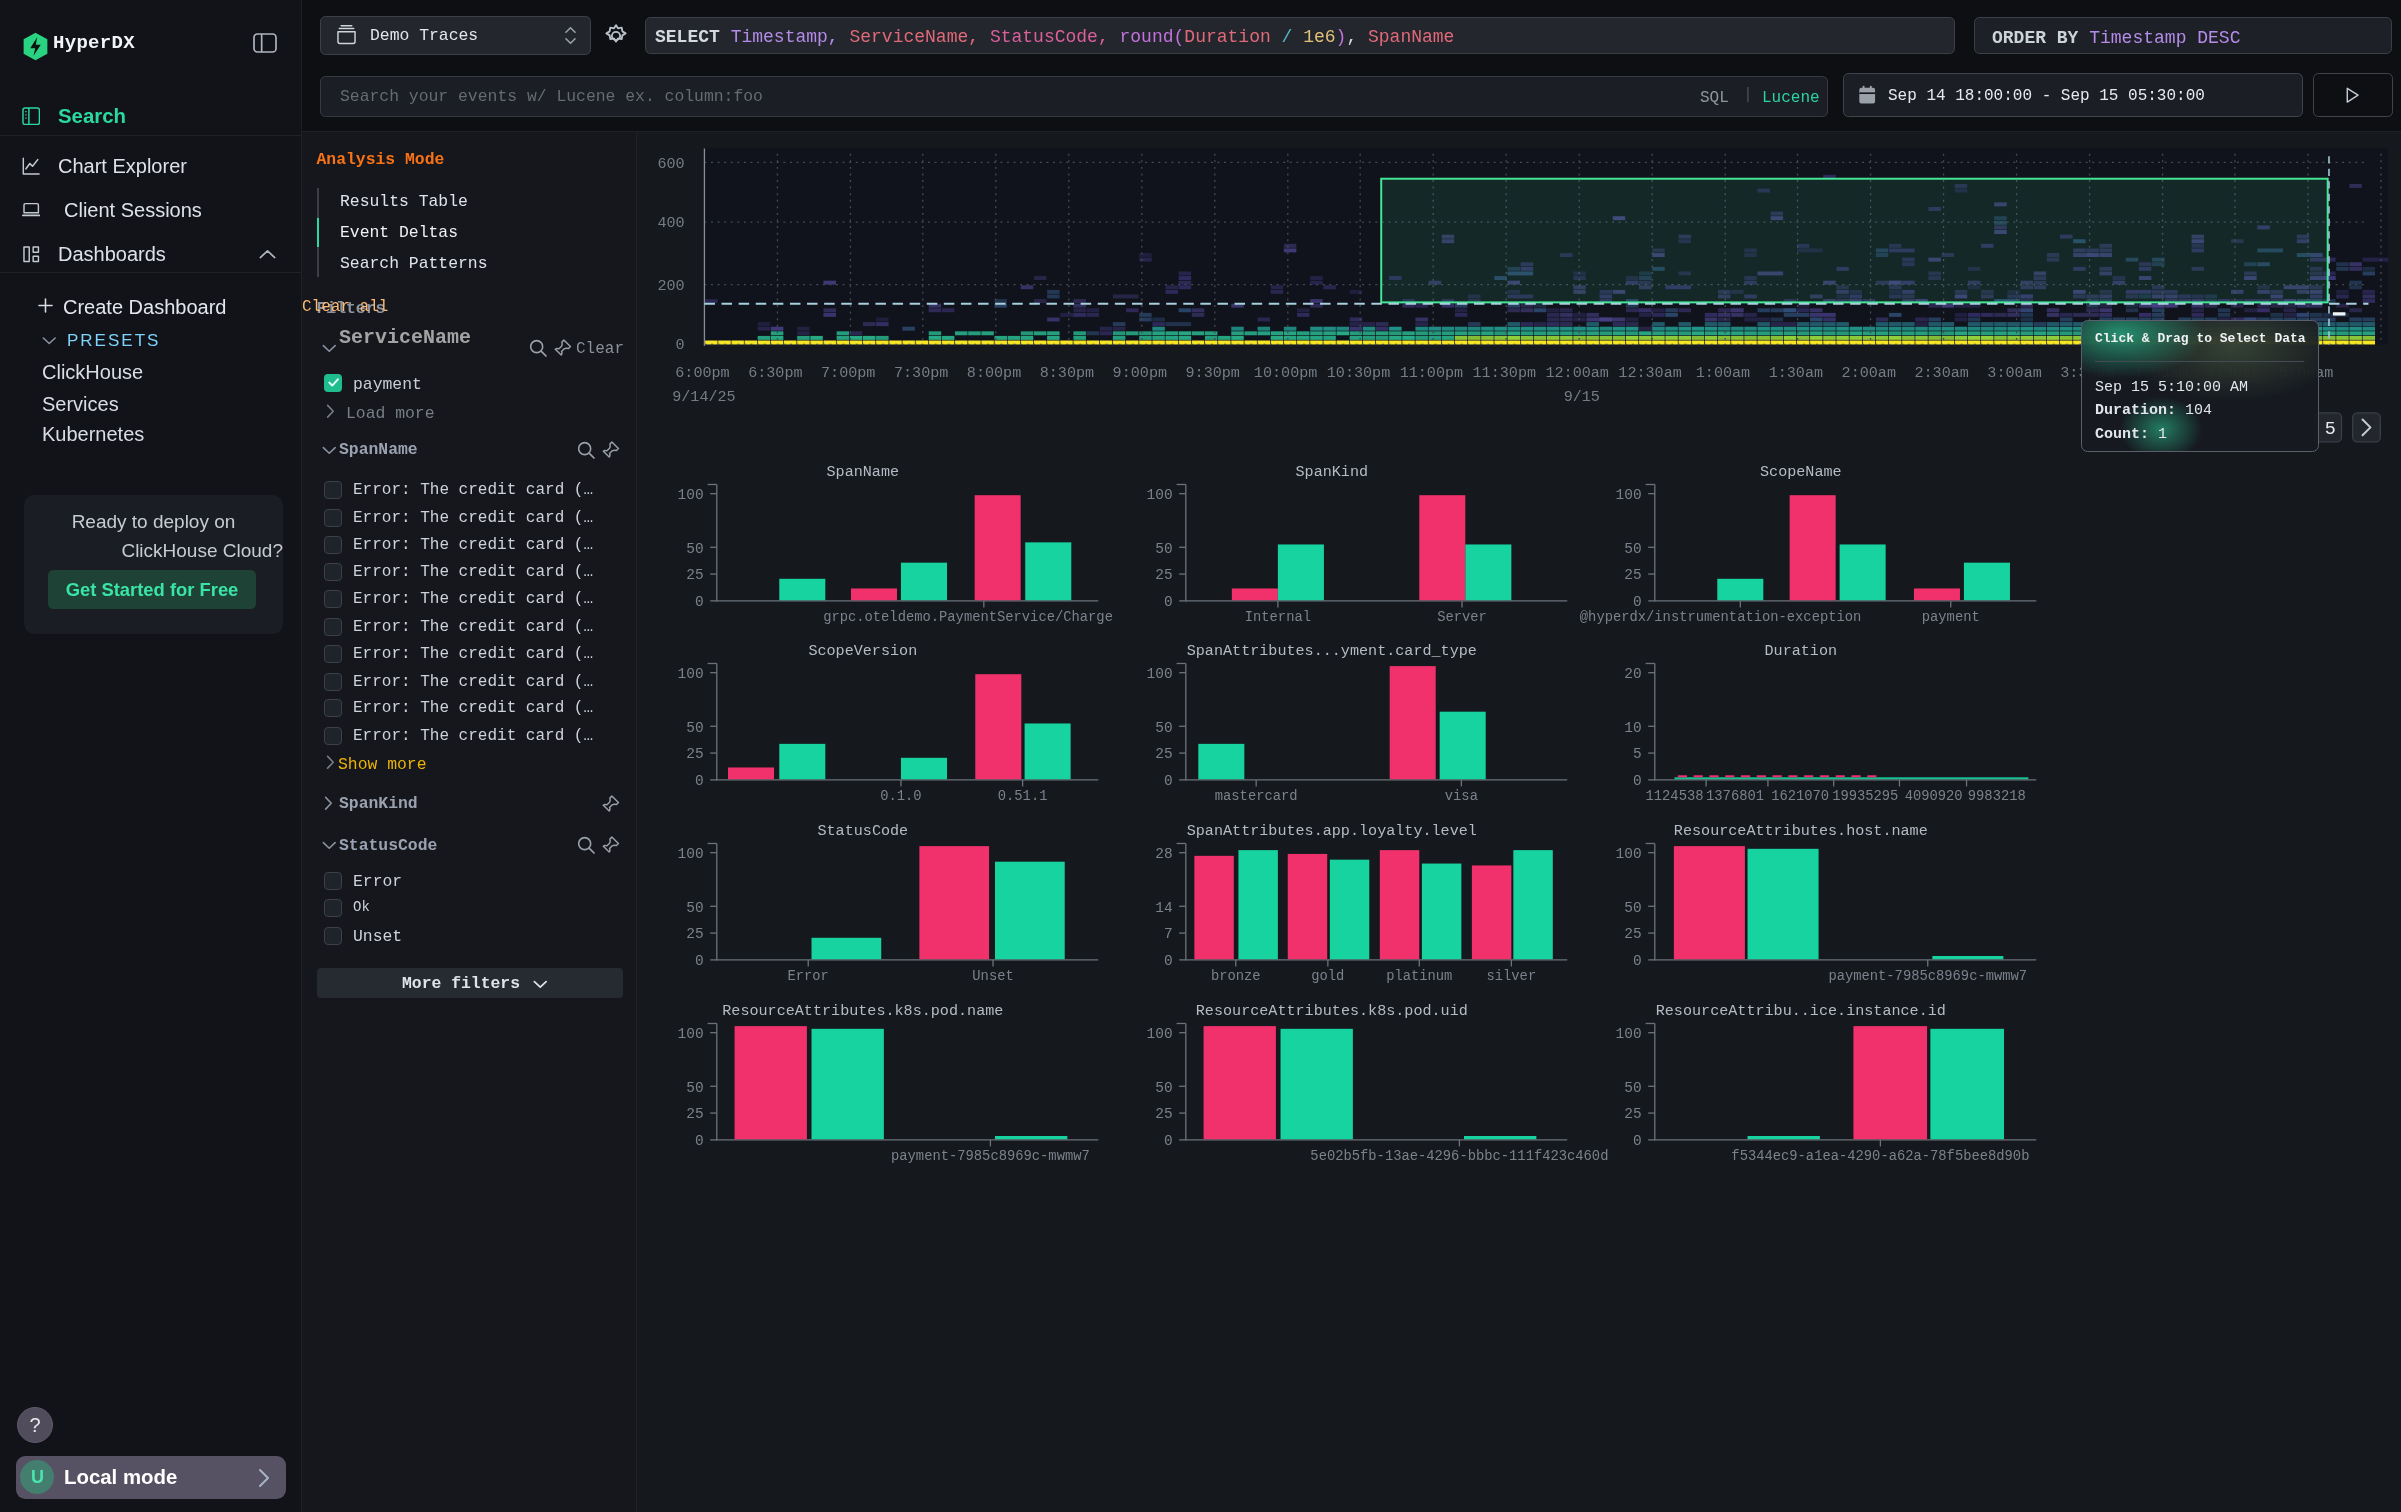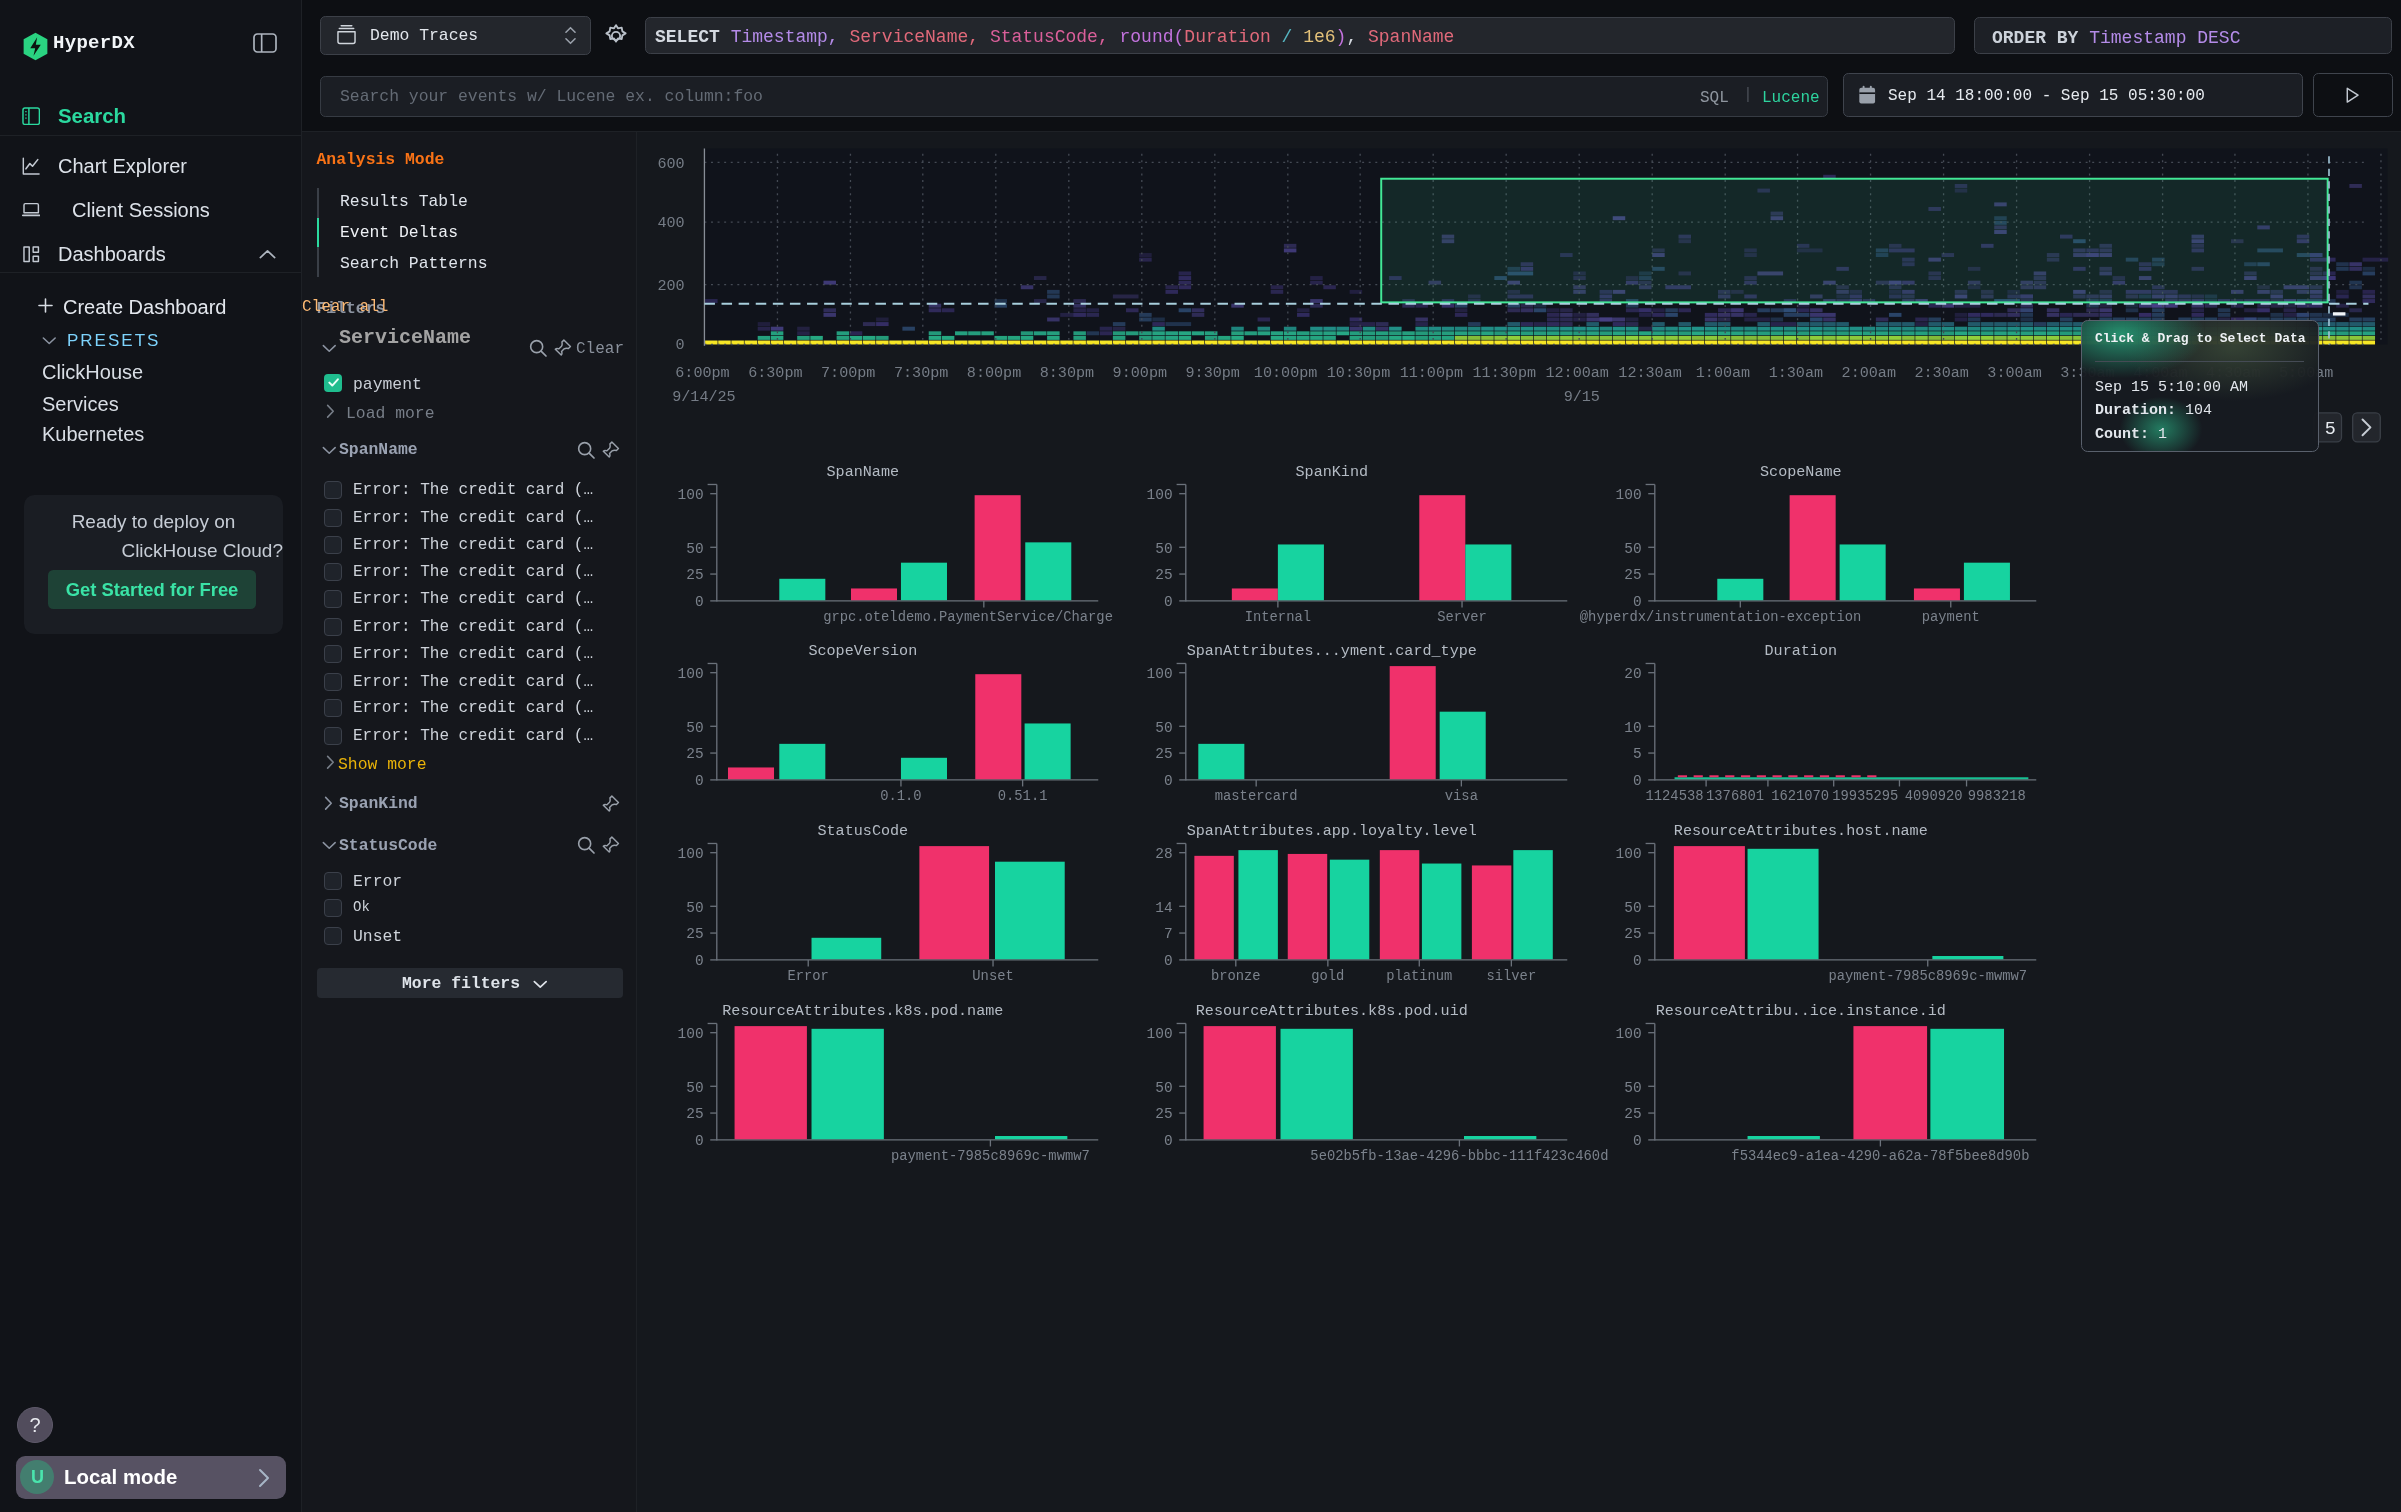--- a/index.html
+++ b/index.html
@@ -25,21 +25,21 @@
 <div style="left:0;top:135px;width:301px;height:1.3px;background:#1e2126"></div>
 <svg style="position:absolute;left:22px;top:157px" width="18.4" height="18.4" viewBox="0 0 28 28" fill="none">
       <path d="M2 2 V26 H26" stroke="#c3c9d2" stroke-width="2.2" stroke-linecap="round" stroke-linejoin="round"></path>
       <path d="M6 18 L12 10 L16 14 L24 4" stroke="#c3c9d2" stroke-width="2.4" stroke-linecap="round" stroke-linejoin="round"></path>
     </svg>
 <div class="sans" style="left:58px;top:155px;font-size:20px;color:#dde2e9">Chart Explorer</div>
 <svg style="position:absolute;left:22px;top:201px" width="18.4" height="17" viewBox="0 0 28 26" fill="none">
       <path d="M5 4 H23 a2 2 0 0 1 2 2 V18 H3 V6 a2 2 0 0 1 2-2 Z" stroke="#c3c9d2" stroke-width="2.2" stroke-linecap="round" stroke-linejoin="round"></path>
       <path d="M1 22 H27" stroke="#c3c9d2" stroke-width="2.4" stroke-linecap="round" stroke-linejoin="round"></path>
     </svg>
-<div class="sans" style="left:72px;top:199px;font-size:20px;color:#dde2e9">Client Sessions</div>
+<div class="sans" style="left:64px;top:199px;font-size:20px;color:#dde2e9">Client Sessions</div>
 <svg style="position:absolute;left:22px;top:245px" width="18.4" height="18.4" viewBox="0 0 28 28" fill="none">
       <path d="M3 3 H11 V25 H3 Z" stroke="#c3c9d2" stroke-width="2.2" stroke-linecap="round" stroke-linejoin="round"></path>
       <path d="M17 3 H25 V11 H17 Z" stroke="#c3c9d2" stroke-width="2.2" stroke-linecap="round" stroke-linejoin="round"></path>
       <path d="M17 17 H25 V25 H17 Z" stroke="#c3c9d2" stroke-width="2.2" stroke-linecap="round" stroke-linejoin="round"></path>
     </svg>
 <div class="sans" style="left:58px;top:243px;font-size:20px;color:#dde2e9">Dashboards</div>
 <svg style="position:absolute;left:259px;top:249px" width="17" height="10.5" viewBox="0 0 26 16" fill="none">
       <path d="M2 13 L13 3 L24 13" stroke="#aeb5bf" stroke-width="2.6" stroke-linecap="round" stroke-linejoin="round"></path>
     </svg>
 <div style="left:0;top:272px;width:301px;height:1.3px;background:#1e2126"></div>

